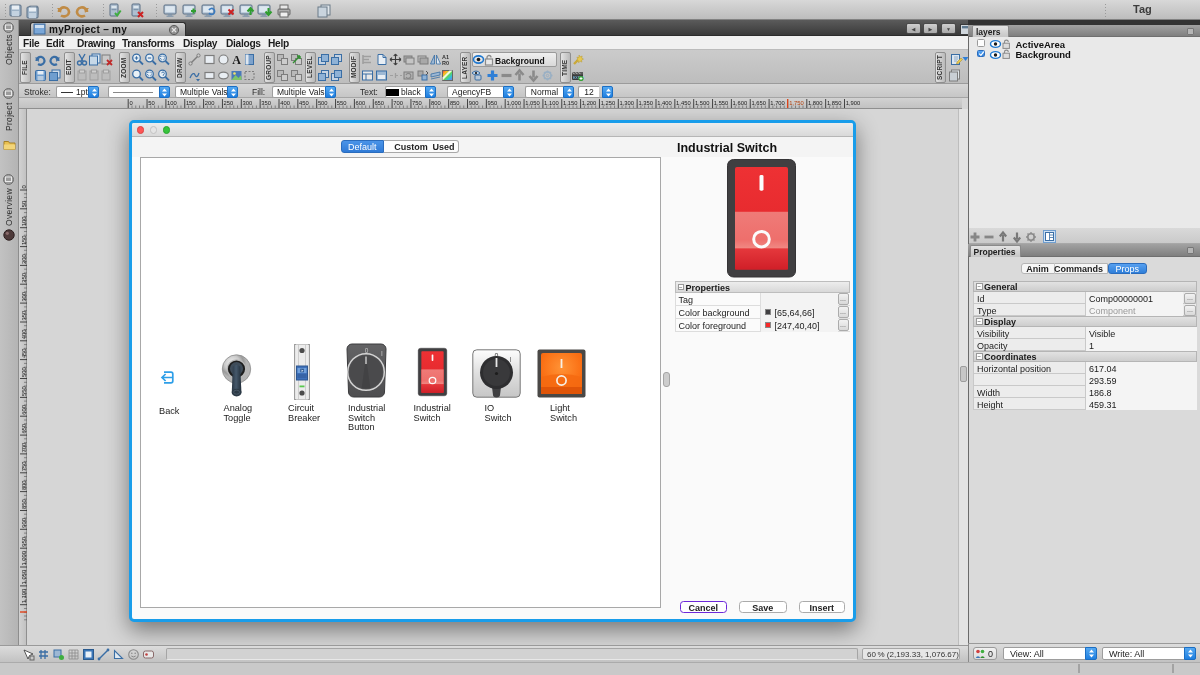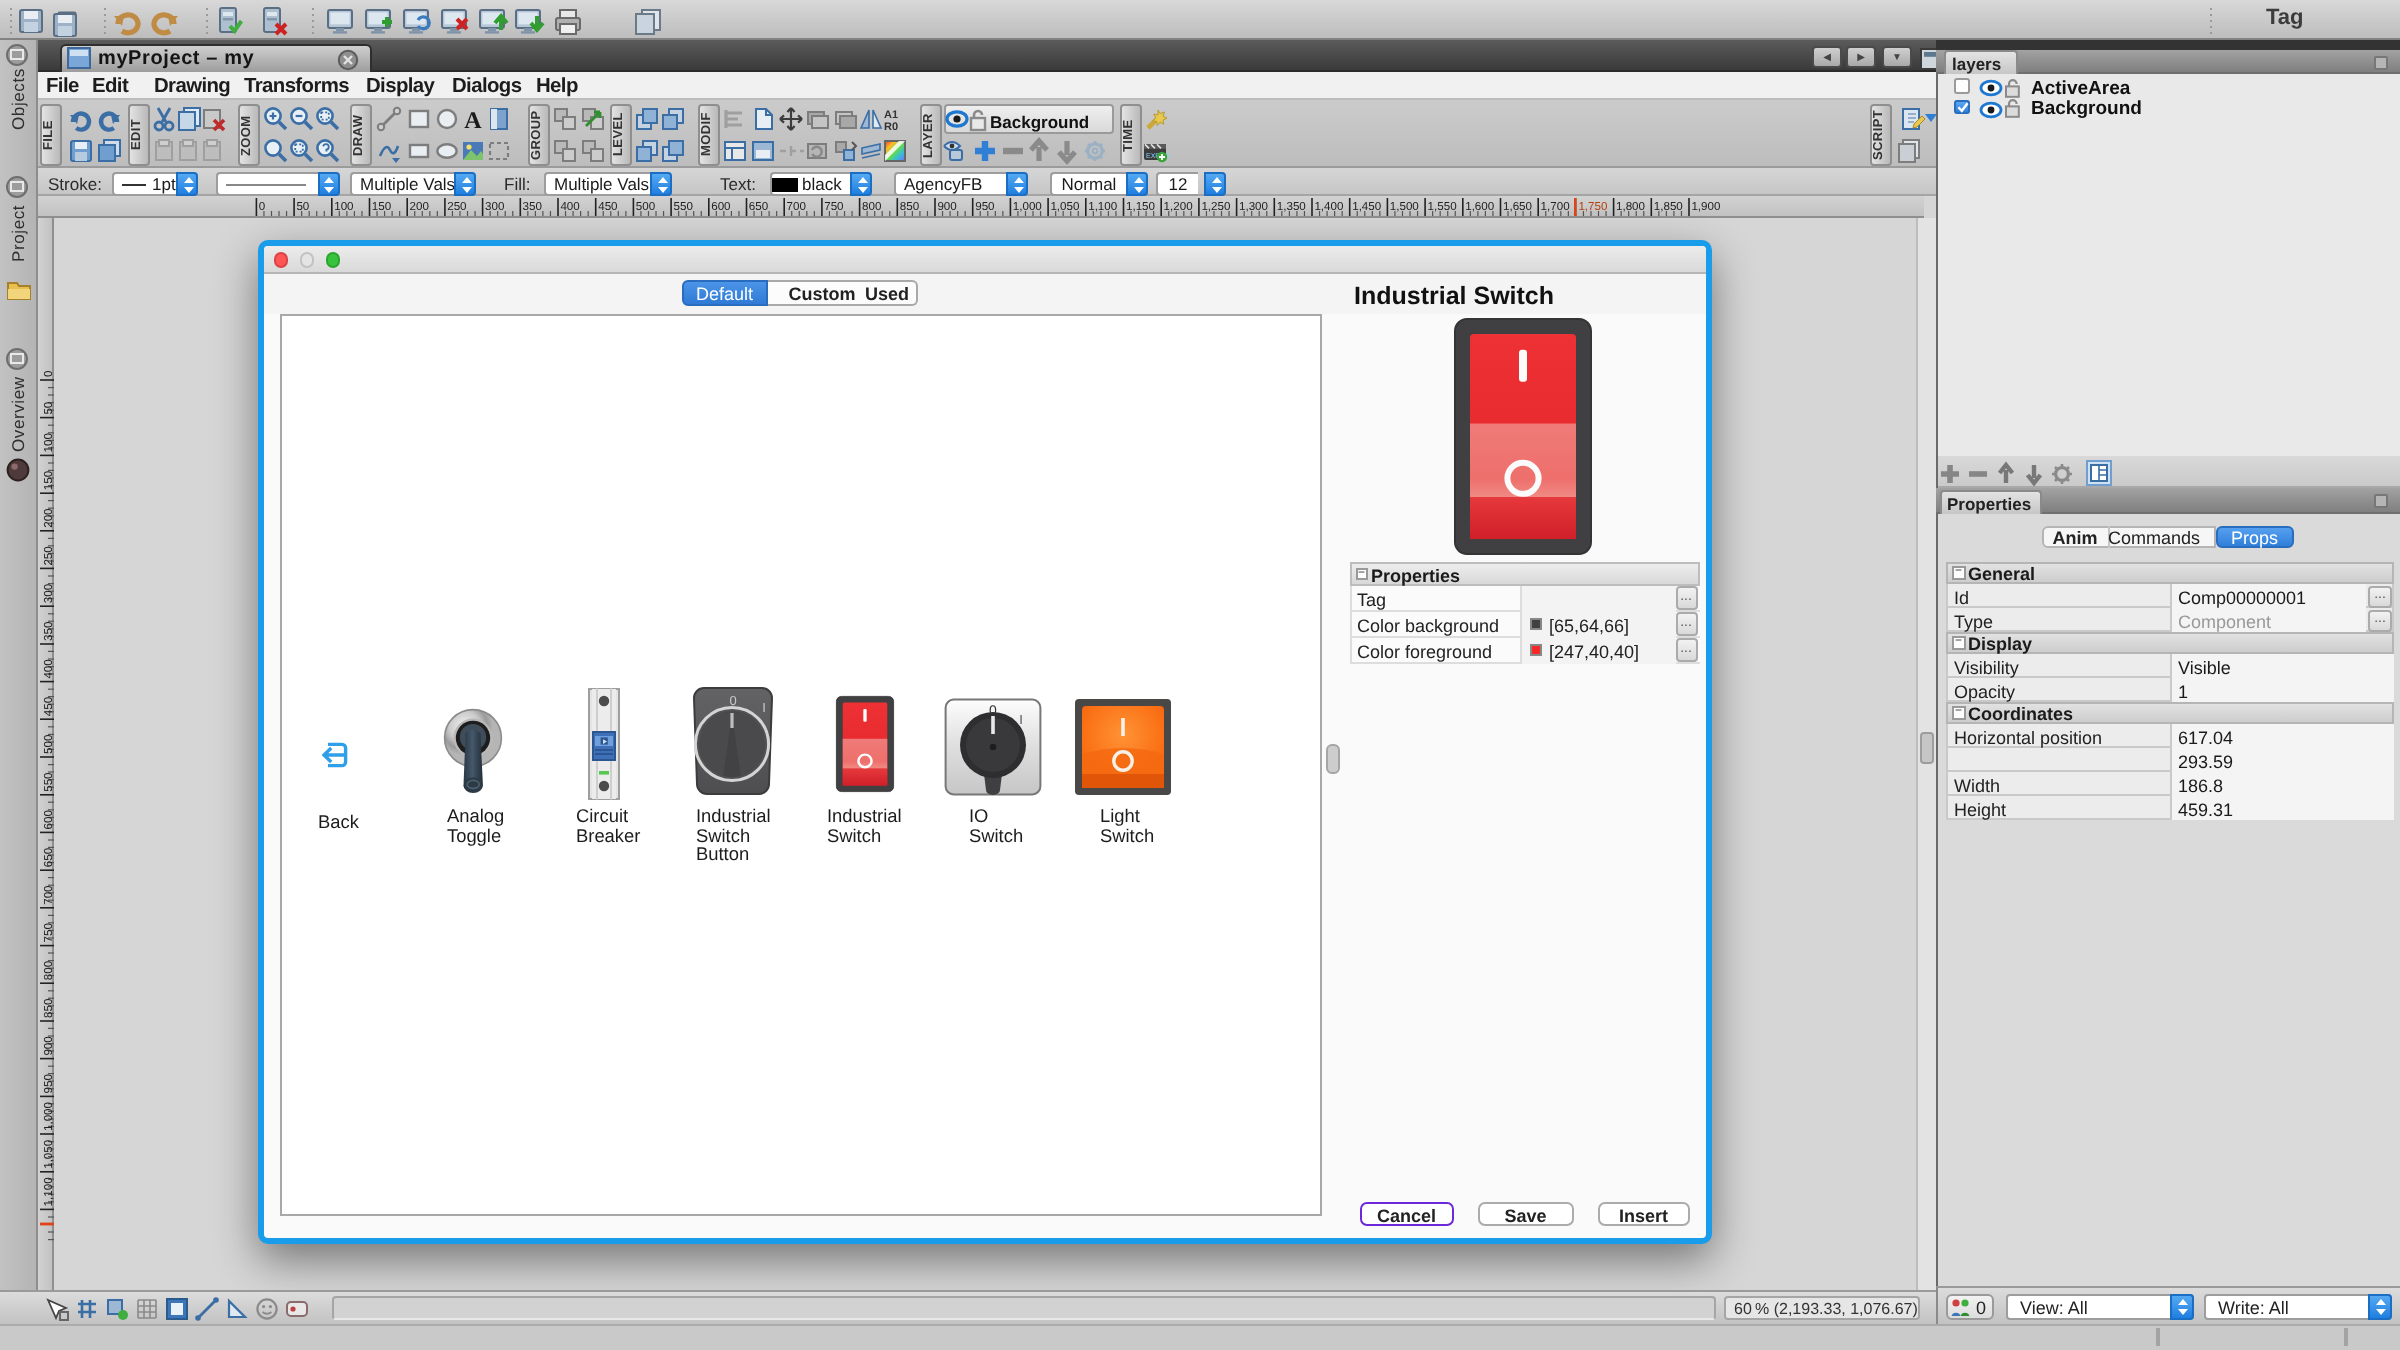--- a/index.html
+++ b/index.html
@@ -1092,21 +1092,21 @@
       <path d="M4.5 0.5 v8 M4.5 3 h4 M4.5 5.5 h4" stroke="#3a6ea5" stroke-width="0.8"></path>
     </svg>
 <div class="a" style="left:968px;top:244px;width:232px;height:12.5px;background:linear-gradient(#a2a2a2,#7f7f7f);border-bottom:1px solid #6f6f6f"></div>
 <div class="a" style="left:969.5px;top:244.5px;width:51px;height:12px;background:linear-gradient(#e3e3e3,#c6c6c6);border:1px solid #8a8a8a;border-bottom:none;border-radius:2px 2px 0 0"></div>
 <div class="txt" style="left:973.5px;top:246.5px;font-size:8.5px;color:#222;font-weight:700;">Properties</div>
 <div class="a" style="left:1186.5px;top:247px;width:7.5px;height:7px;background:#b5b5b5;border:1px solid #777;border-radius:1px"></div>
 <div class="a" style="left:968.5px;top:256.5px;width:231.5px;height:386px;background:#dadada"></div>
 <div class="a" style="left:1020.5px;top:262.5px;width:87px;height:11.5px;background:#f6f6f6;border:1px solid #b5b5b5;border-radius:3px 0 0 3px"></div>
 <div class="a" style="left:1054px;top:262.5px;width:1px;height:11.5px;background:#c5c5c5"></div>
 <div class="txt" style="left:0px;top:264px;font-size:9px;color:#222;font-weight:700;left:1020.5px;width:34px;text-align:center">Anim</div>
-<div class="txt" style="left:0px;top:264px;font-size:9px;color:#222;font-weight:400;left:1054px;width:40px;text-align:center">Commands</div>
+<div class="txt" style="left:0px;top:264px;font-size:9px;color:#222;font-weight:700;left:1054px;width:40px;text-align:center">Commands</div>
 <div class="a" style="left:1107.5px;top:262.5px;width:39.5px;height:11.5px;background:linear-gradient(#57a0f0,#2f7fd9);border:1px solid #2a6cbd;border-radius:3px;color:#fff;font-size:9px;text-align:center;line-height:11px">Props</div>
 <div class="a" style="left:973px;top:281px;width:224px;height:11px;background:linear-gradient(#e2e2e2,#cdcdcd);border:1px solid #b5b5b5"></div>
 <div class="a" style="left:976px;top:283.2px;width:6.5px;height:6.5px;background:#fdfdfd;border:1px solid #999;font-size:6px;line-height:5px;text-align:center;color:#333">−</div>
 <div class="txt" style="left:984px;top:282px;font-size:9px;color:#1a1a1a;font-weight:700;">General</div>
 <div class="a" style="left:973px;top:292px;width:224px;height:12px;background:#ececec;border-bottom:1px solid #c9c9c9;border-left:1px solid #c9c9c9;border-right:1px solid #c9c9c9"></div>
 <div class="a" style="left:1085px;top:292px;width:98px;height:12px;background:#f4f4f4;border-left:1px solid #c9c9c9"></div>
 <div class="txt" style="left:977px;top:293.5px;font-size:9px;color:#222;font-weight:400;">Id</div>
 <div class="txt" style="left:1089px;top:293.5px;font-size:9px;color:#1a1a1a;font-weight:400;">Comp00000001</div>
 <div class="a" style="left:1184px;top:292.5px;width:12px;height:11px;background:linear-gradient(#f2f2f2,#d9d9d9);border:1px solid #ababab;border-radius:2px;font-size:7px;color:#555;text-align:center;line-height:8px">...</div>
 <div class="a" style="left:973px;top:304px;width:224px;height:12px;background:#ececec;border-bottom:1px solid #c9c9c9;border-left:1px solid #c9c9c9;border-right:1px solid #c9c9c9"></div>

